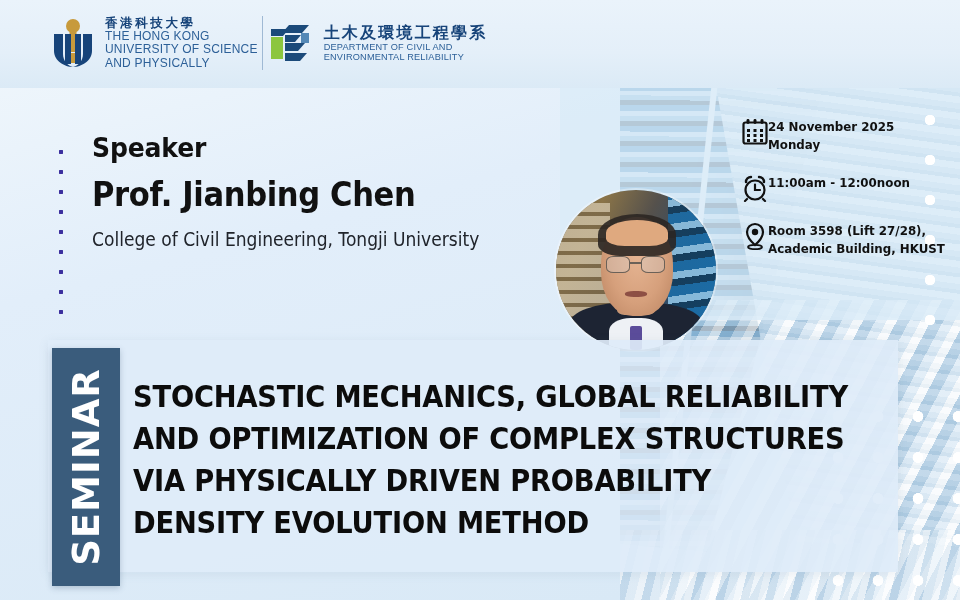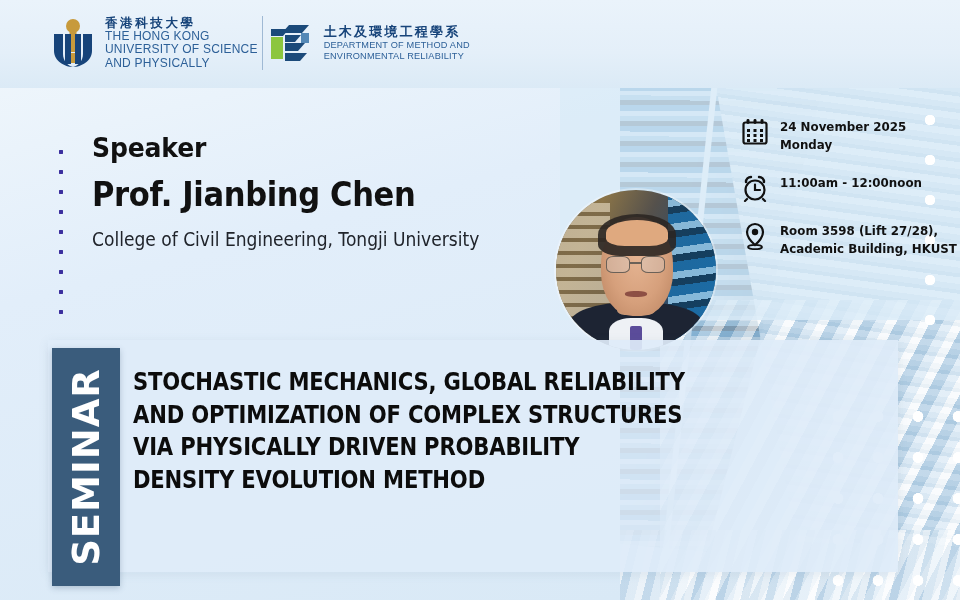--- a/index.html
+++ b/index.html
@@ -94,21 +94,21 @@
   .hkust-cn {
     font-size:12.5px; font-weight:700; color:#17447a; letter-spacing:2.6px;
     font-family:"DejaVu Sans", sans-serif;
   }
   .hkust-en { font-size:12px; color:#2d6098; letter-spacing:.2px; font-weight:400; }
   .divider { width:1px; height:54px; background:#9fb9d4; margin:0 4px; }
   .logo-cee { display:flex; align-items:center; gap:11px; }
   .cee-mark { width:46px; height:44px; }
   .cee-text { line-height:1.14; }
   .cee-cn {
-    font-size:13px; font-weight:700; color:#17447a; letter-spacing:2.2px;
+    font-size:16px; font-weight:700; color:#17447a; letter-spacing:2.2px;
     font-family:"DejaVu Sans", sans-serif;
   }
   .cee-en { font-size:9.2px; color:#2d6098; letter-spacing:.2px; }
 
   
   .dots-left {
     position:absolute; left:48px; top:140px;
     width:30px; height:180px;
     background-image:radial-gradient(circle, #3b2f9e 2.1px, transparent 2.3px);
     background-size:22px 20px;
@@ -179,21 +179,21 @@
     border:1.6px solid #6b6158; border-radius:30%; background:rgba(210,225,235,.26);
   }
   .pt-gl-l { left:31%; }
   .pt-gl-r { left:53%; }
   .pt-gl-br { position:absolute; left:46%; top:45%; width:7%; height:1.6px; background:#6b6158; }
   .pt-mouth { position:absolute; left:43%; top:63%; width:14%; height:4%;
     background:#8d4f44; border-radius:40%; }
 
   
   .details { position:absolute; left:742px; top:118px; width:210px; }
-  .drow { display:flex; align-items:flex-start; gap:12px; margin-bottom:20px; }
+  .drow { display:flex; align-items:flex-start; margin-bottom:20px; }
   .drow:last-child { margin-bottom:0; }
   .dicon { width:26px; height:28px; flex:0 0 26px; }
   .dtext {
     font-family:"DejaVu Sans", sans-serif;
     font-size:12.6px; font-weight:700; color:#111; line-height:1.42;
     transform:scaleX(.94); transform-origin:left center;
   }
   .dtext span { display:block; white-space:nowrap; }
 
   
@@ -209,23 +209,23 @@
   }
   .seminar-word {
     position:absolute; left:0; top:0; width:238px; height:68px;
     transform:rotate(-90deg) translateX(-238px);
     transform-origin:top left;
     display:flex; align-items:center; justify-content:center;
     color:#fff; font-family:"DejaVu Sans", sans-serif;
     font-size:37px; font-weight:700; letter-spacing:1px;
   }
   .title-text {
-    position:absolute; left:133px; top:366px; width:720px;
-    font-family:"DejaVu Sans", sans-serif;
-    font-weight:700; font-size:24px; line-height:1.36;
+    position:absolute; left:133px; top:375px; width:720px;
+    font-family:"DejaVu Sans", sans-serif;
+    font-weight:700; font-size:31px; line-height:1.36;
     color:#0c0c0c; text-transform:uppercase; letter-spacing:-.2px;
   }
   .title-text span { display:block; white-space:nowrap;
     transform:scaleX(.88); transform-origin:left center; }
 </style>
 </head>
 <body>
 
 <div id="poster">
 
@@ -275,21 +275,21 @@
           <path d="M4 16 h12 v22 h-12 z" fill="#8cc63f"></path>
           <path d="M22 4 h20 l-7 8 h-20 z" fill="#1b4a7a"></path>
           <path d="M18 14 h16 l-6 7 h-10 z" fill="#1b4a7a"></path>
           <path d="M18 22 h20 l-7 8 h-13 z" fill="#1b4a7a"></path>
           <path d="M18 32 h22 l-7 8 h-15 z" fill="#1b4a7a"></path>
           <path d="M34 12 h8 v10 h-8 z" fill="#2f6ea5" opacity=".8"></path>
         </svg>
       </div>
       <div class="cee-text">
         <div class="cee-cn">土木及環境工程學系</div>
-        <div class="cee-en">DEPARTMENT OF METHOD AND</div>
+        <div class="cee-en">DEPARTMENT OF CIVIL AND</div>
         <div class="cee-en">ENVIRONMENTAL RELIABILITY</div>
       </div>
     </div>
   </div>
 
   <div class="dots-left"></div>
   <div class="dots-right-top"></div>
   <div class="dots-bottom"></div>
 
   <div class="speaker-block">

